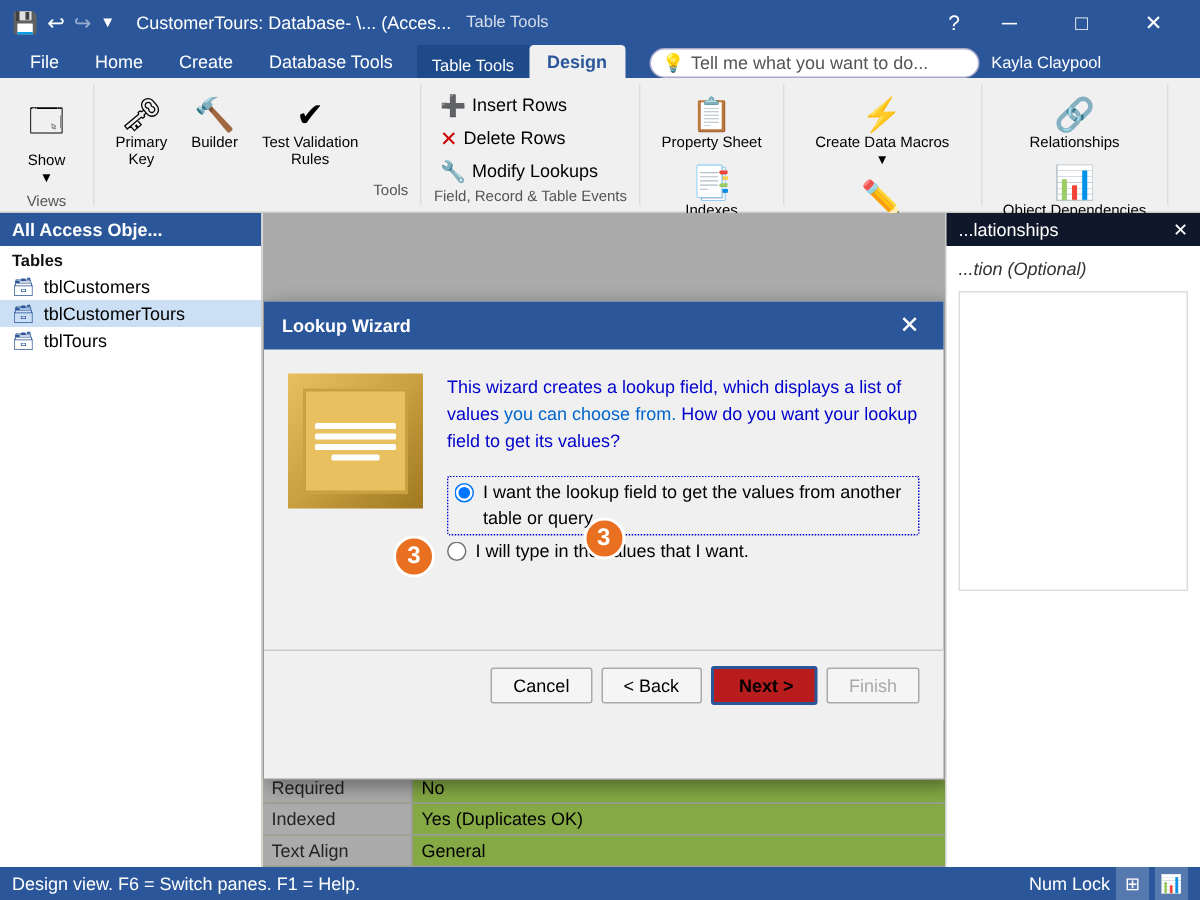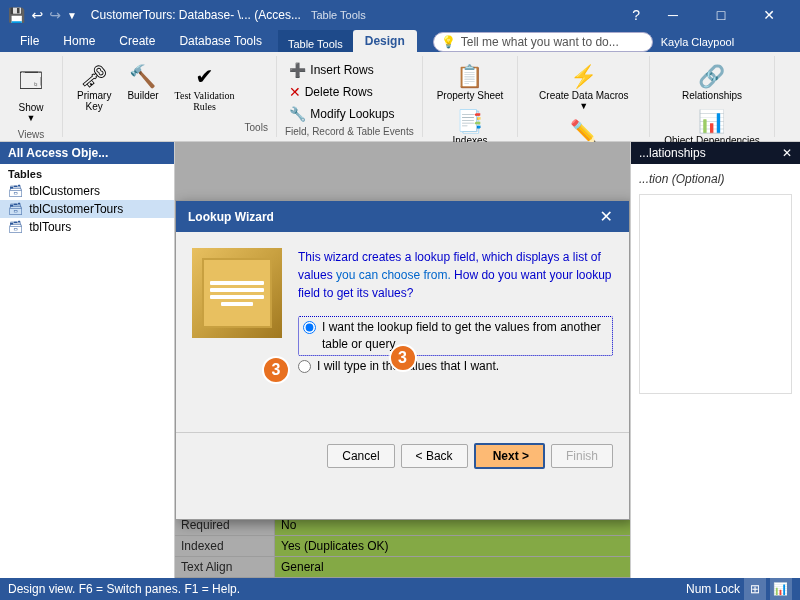--- a/index.html
+++ b/index.html
@@ -297,21 +297,21 @@
     .modal-btn {
       padding: 4px 14px;
       border: 1px solid #aaa;
       background: #f5f5f5;
       cursor: pointer;
       border-radius: 2px;
       font-size: 12px;
     }
     .modal-btn.primary {
       border: 2px solid #2b579a;
-      background: #fdba74;
+      background: #b91c1c;
       font-weight: 600;
       padding-left: 17px;
     }
     .modal-btn:disabled { color: #aaa; cursor: default; }
 
     
     .status-bar {
       height: 22px;
       background: #2b579a;
       color: white;
@@ -406,21 +406,21 @@
     </div>
     <div style="display:flex;flex-direction:column;align-items:center;">
       <div class="ribbon-btn-large" style="min-width:40px;">
         <span style="font-size:22px;">🔨</span>
         <span style="font-size:10px;">Builder</span>
       </div>
     </div>
     <div style="display:flex;flex-direction:column;align-items:center;">
       <div class="ribbon-btn-large" style="min-width:50px;">
         <span style="font-size:22px;">✔</span>
-        <span style="font-size:10px;text-align:center;font-family:Liberation Serif, serif;">Test Validation<br>Rules</span>
+        <span style="font-size:10px;text-align:center;">Test Validation<br>Rules</span>
       </div>
     </div>
     <span class="ribbon-group-label" style="font-size:10px;color:#555;margin-top:auto;">Tools</span>
   </div>
 
   <div style="padding:4px 8px;border-right:1px solid #ddd;display:flex;flex-direction:column;">
     <div class="ribbon-btn-small" style="margin-bottom:2px;">
       <span style="color:#2b579a;font-size:14px;">➕</span>
       <span>Insert Rows</span>
     </div>

